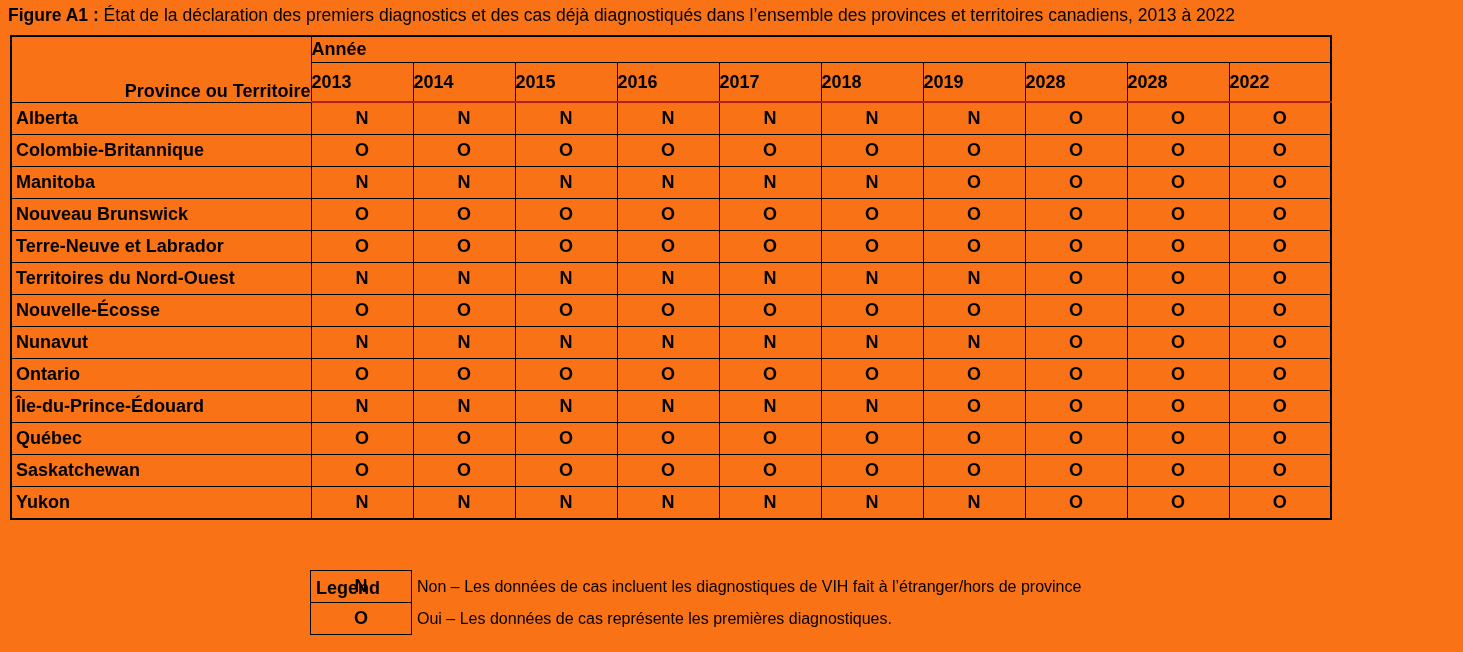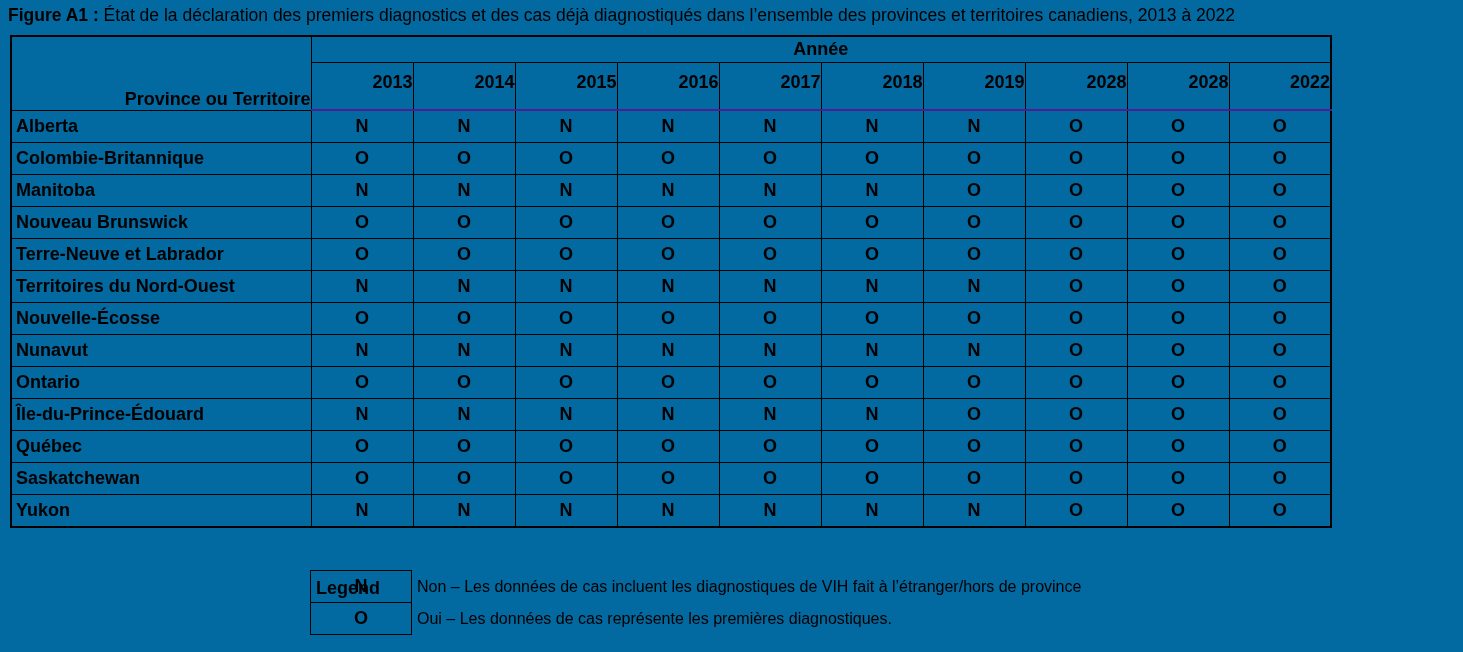--- a/index.html
+++ b/index.html
@@ -6,21 +6,21 @@
     margin: 0;
     padding: 0;
     background: #ffffff;
     font-family: "Liberation Sans", sans-serif;
     color: #000000;
   }
   .page {
     position: relative;
     width: 1463px;
     height: 652px;
-    background: #0369a1;
+    background: #f97316;
     overflow: hidden;
   }
   .figure-title {
     position: absolute;
     left: 8px;
     top: 3px;
     font-size: 17.5px;
     white-space: nowrap;
     line-height: 24px;
   }
@@ -37,33 +37,33 @@
   }
   table.main th, table.main td {
     border: 1px solid #000000;
     font-size: 18px;
     font-weight: bold;
     padding: 0;
     overflow: hidden;
     white-space: nowrap;
   }
   col.prov-col { width: 300px; }
-  tr.annee-row th.annee-cell { height: 25px; text-align: center; vertical-align: middle; }
+  tr.annee-row th.annee-cell { height: 25px; text-align: left; vertical-align: middle; }
   th.corner-cell {
     text-align: right;
     vertical-align: bottom;
     padding-bottom: 6px;
     border-bottom: 2px solid #000000;
   }
   tr.years-row th {
     height: 30px;
-    text-align: right;
+    text-align: left;
     vertical-align: bottom;
-    padding-bottom: 16px;
-    border-bottom: 2px solid #4c1d95;
+    padding-bottom: 8px;
+    border-bottom: 2px solid #b91c1c;
   }
   table.main tbody td {
     height: 31px;
     text-align: center;
     vertical-align: middle;
   }
   table.main tbody td.prov-cell {
     text-align: left;
     padding-left: 4px;
   }

